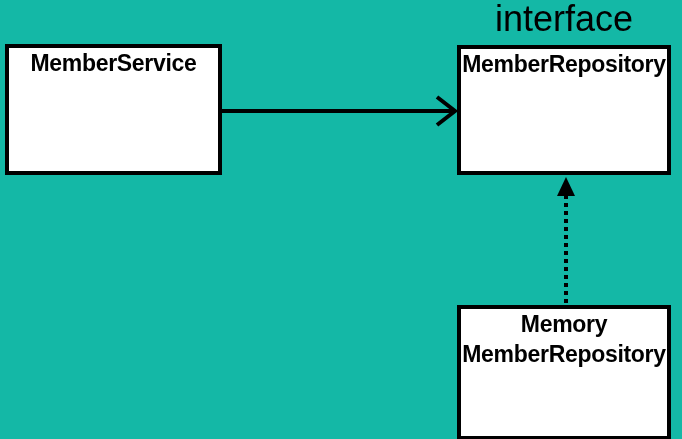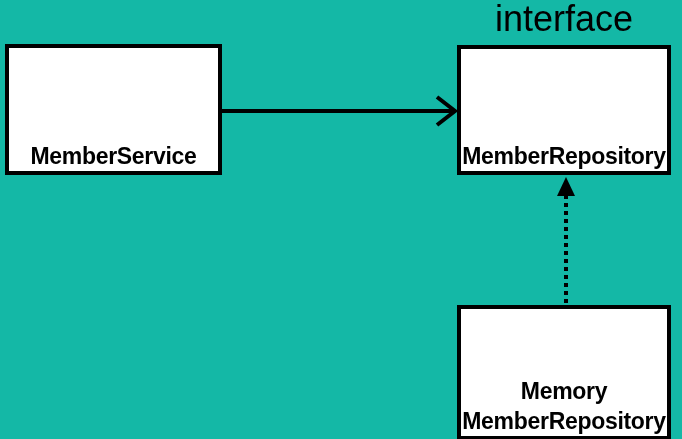--- a/index.html
+++ b/index.html
@@ -16,21 +16,21 @@
     overflow: hidden;
   }
   .node {
     position: absolute;
     box-sizing: border-box;
     border: 4px solid #000000;
     background: #ffffff;
     display: flex;
     flex-direction: column;
     align-items: center;
-    justify-content: flex-end;
+    justify-content: flex-start;
     text-align: center;
     color: #000000;
     font-weight: bold;
     font-size: 23px;
     letter-spacing: -0.3px;
     white-space: nowrap;
     line-height: 30px;
   }
   .node-member-service {
     left: 5px;

